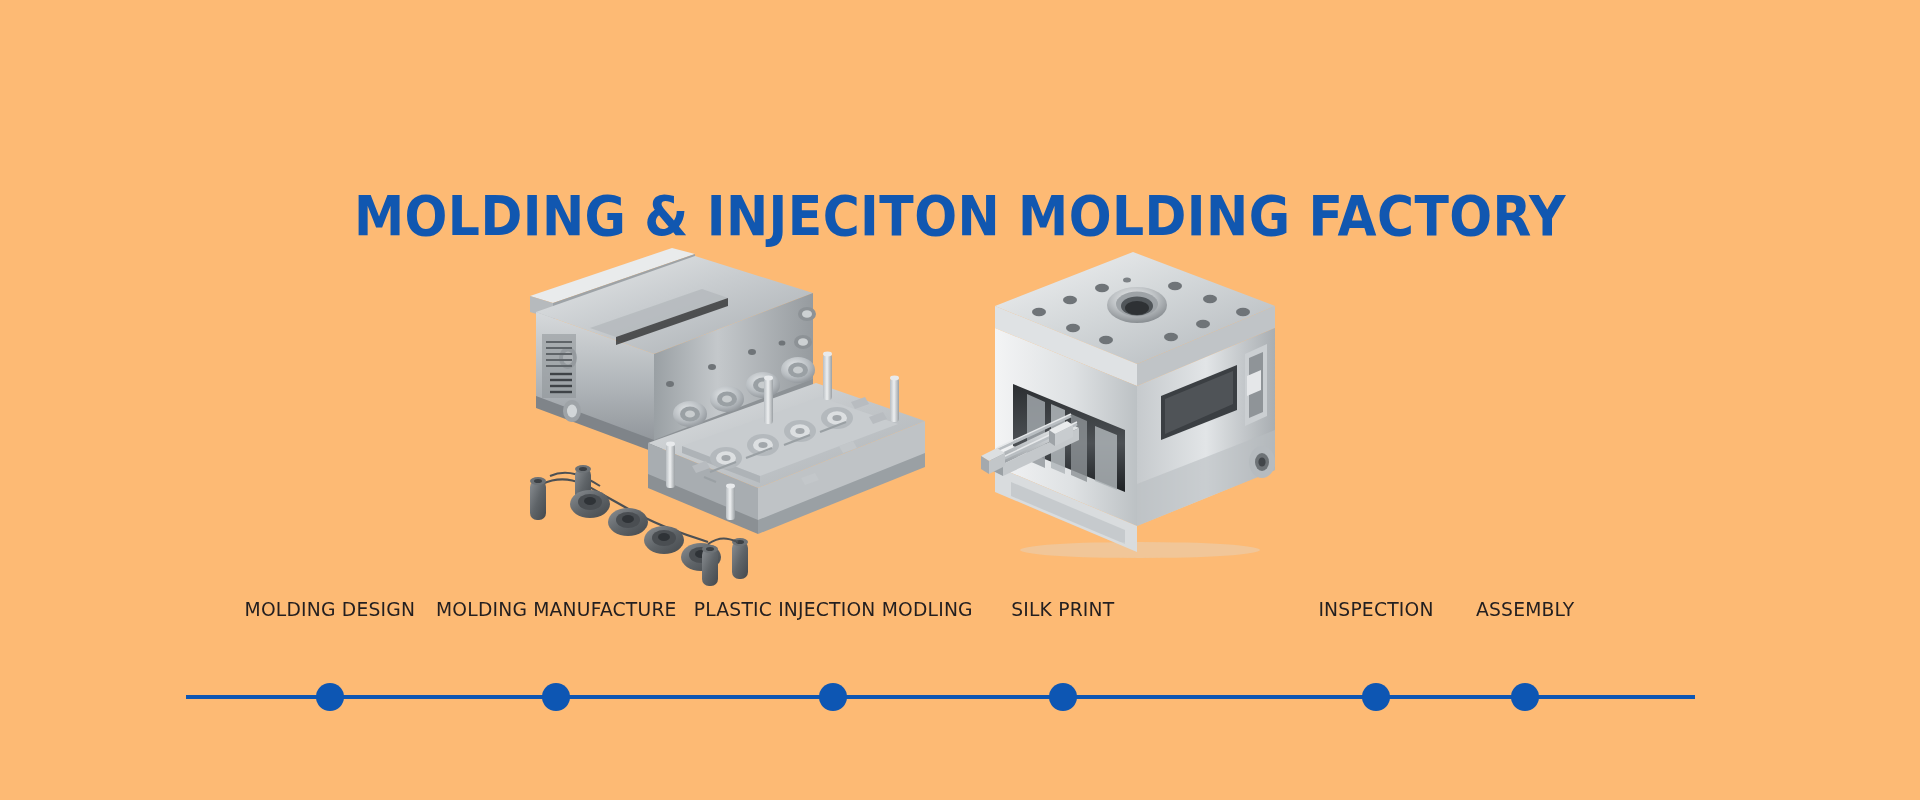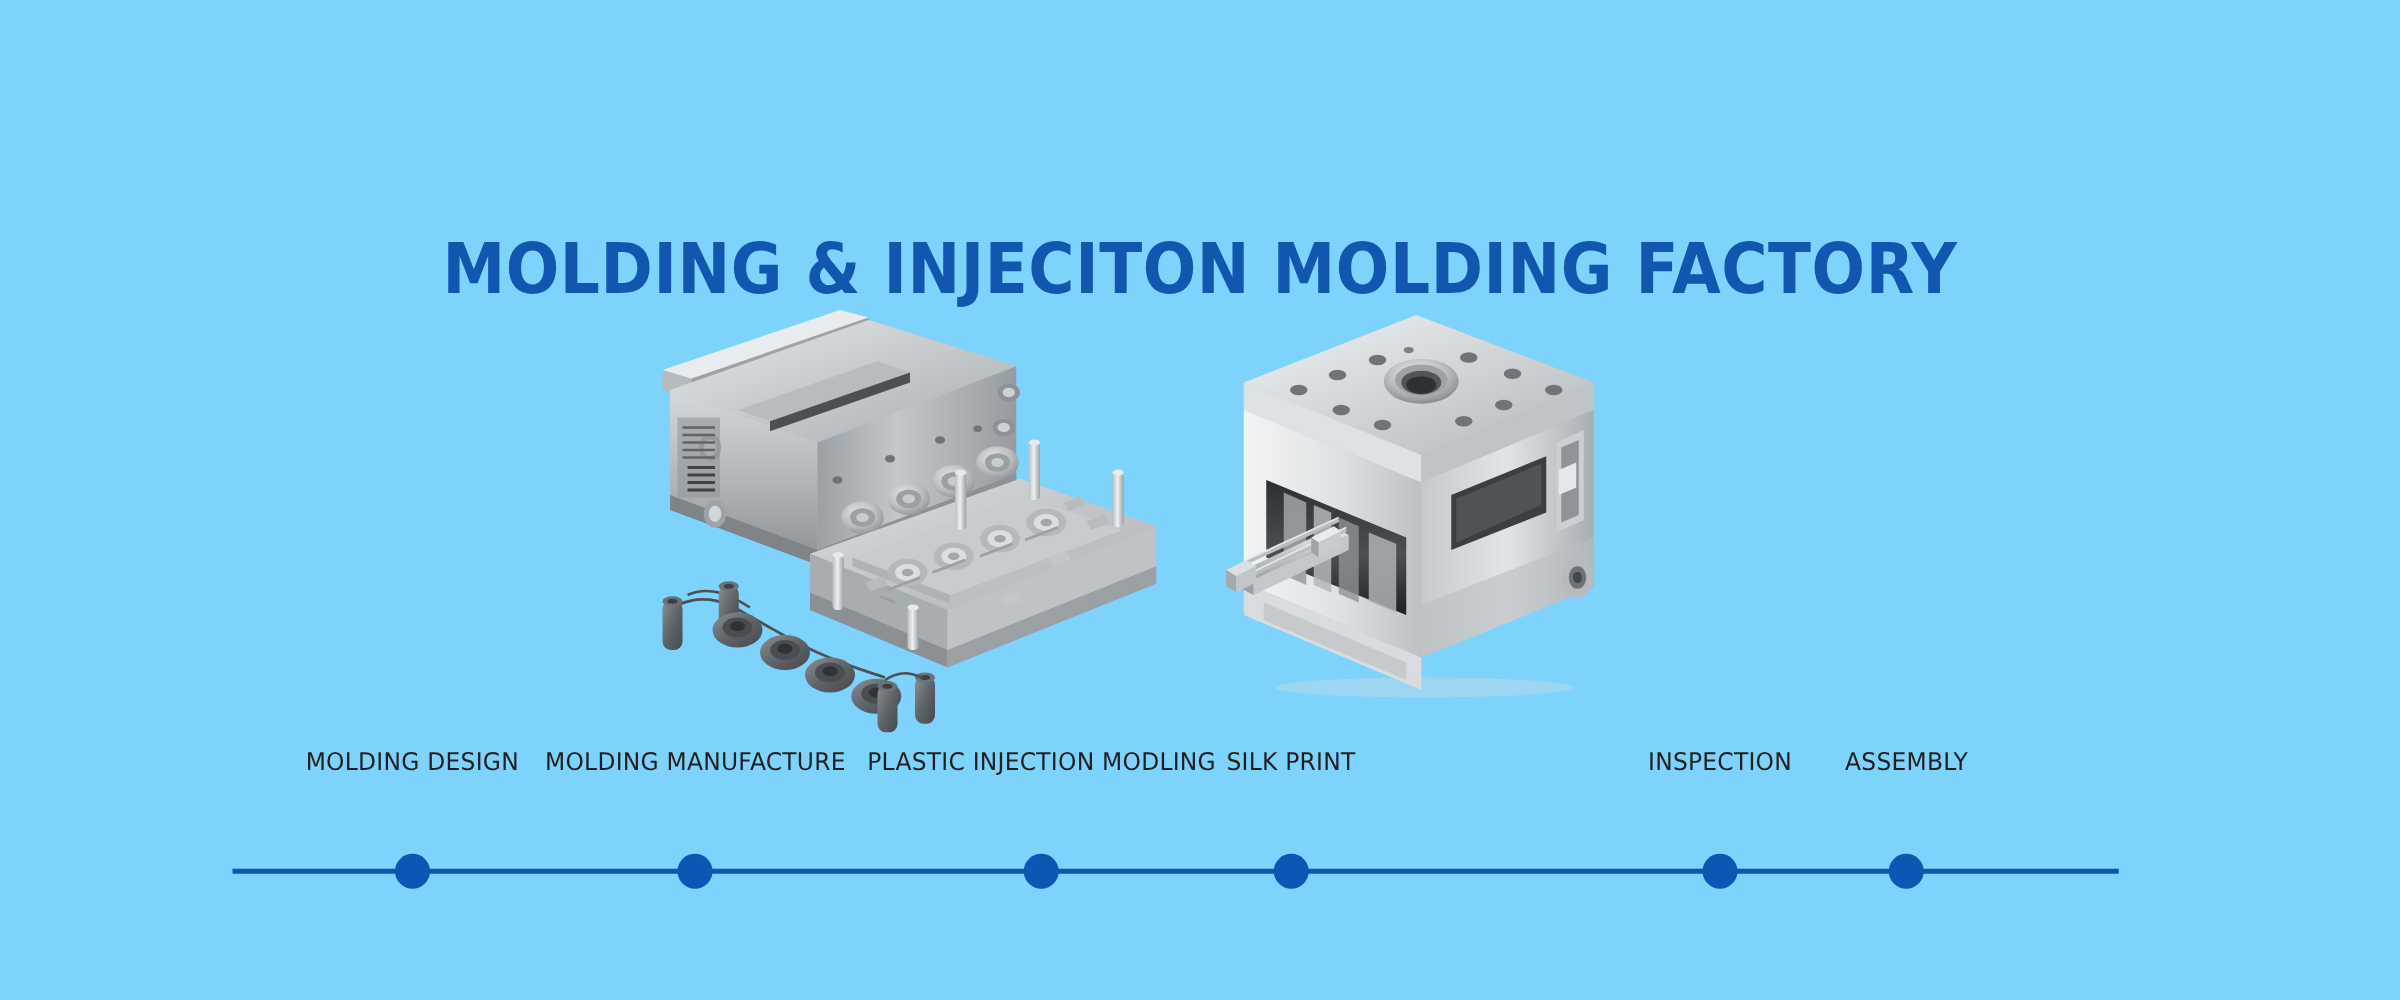--- a/index.html
+++ b/index.html
@@ -11,21 +11,21 @@
     width: 1920px;
     height: 800px;
     overflow: hidden;
     font-family: "Liberation Sans", sans-serif;
     -webkit-font-smoothing: antialiased;
   }
   #page {
     position: relative;
     width: 1920px;
     height: 800px;
-    background: #7dd3fc;
+    background: #fdba74;
   }
 
   
   .title {
     position: absolute;
     top: 150px;
     left: 0;
     width: 1920px;
     text-align: center;
     color: #1157b0;
@@ -493,21 +493,21 @@
     <div class="step" style="left:556px">
       <span class="step-label">MOLDING MANUFACTURE</span>
       <span class="step-dot"></span>
     </div>
 
     <div class="step" style="left:833px">
       <span class="step-label">PLASTIC INJECTION MODLING</span>
       <span class="step-dot"></span>
     </div>
 
-    <div class="step" style="left:1033px">
+    <div class="step" style="left:1063px">
       <span class="step-label">SILK PRINT</span>
       <span class="step-dot"></span>
     </div>
 
     <div class="step" style="left:1376px">
       <span class="step-label">INSPECTION</span>
       <span class="step-dot"></span>
     </div>
 
     <div class="step" style="left:1525px">

